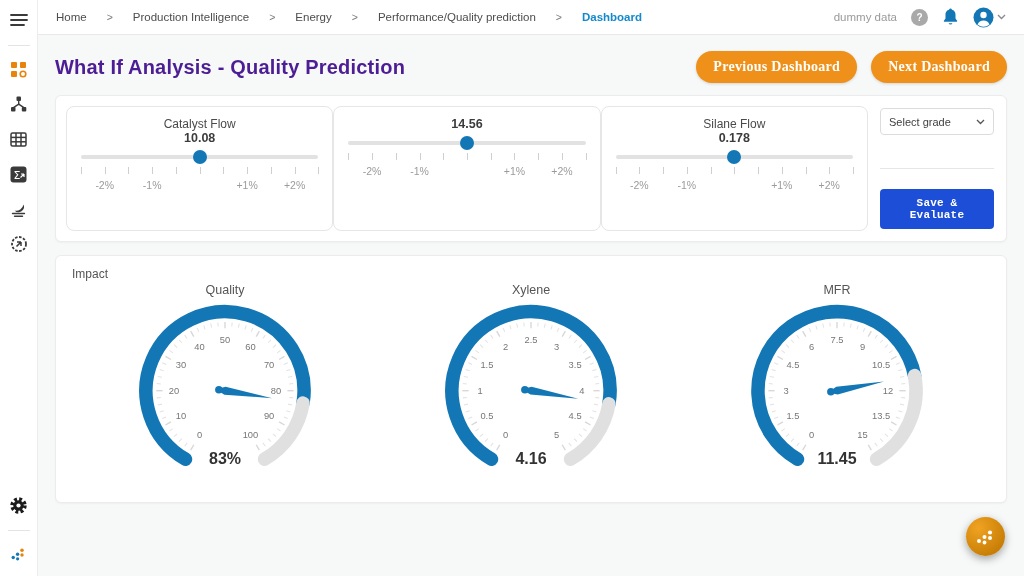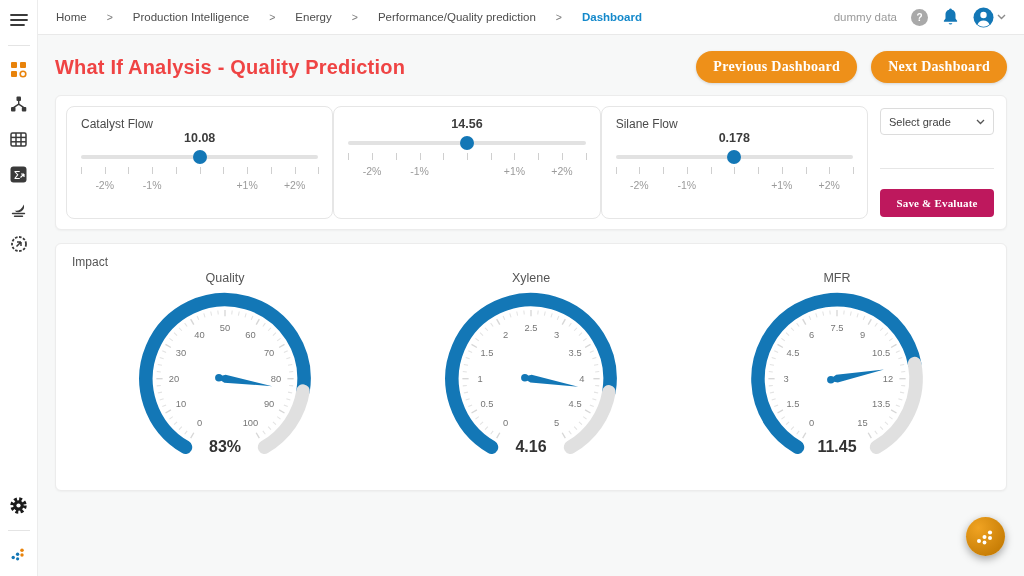--- a/index.html
+++ b/index.html
@@ -24,56 +24,56 @@
   .bc-sep { color:#7a7a7a; font-size:10.5px; }
   .topbar-right { margin-left:auto; display:flex; align-items:center; gap:14px;justify-content:flex-end; }
   .dummy-data { font-size:11.5px; color:#9a9a9a; }
   .help-circle { width:17px; height:17px; border-radius:50%; background:#a9a9a9; color:#fff;
     font-size:10px; font-weight:700; display:flex; align-items:center; justify-content:center; cursor:pointer; }
   .avatar-wrap { display:flex; align-items:center; gap:3px; cursor:pointer; }
 
   
   .main { position:absolute; left:38px; top:35px; right:0; bottom:0; padding:12px 17px 0; }
   .title-row { display:flex; align-items:center; justify-content:space-between; margin-top:4px; }
-  h1.page-title { font-size:20px; font-weight:700; color:#ef4444; letter-spacing:.2px; }
+  h1.page-title { font-size:20px; font-weight:700; color:#4c1d95; letter-spacing:.2px; }
   .title-buttons { display:flex; gap:14px; }
   .btn-orange { border:none; background:#ee9019; color:#fff; font-family:Liberation Serif, serif; font-size:14px;
     font-weight:600; padding:8px 17px; border-radius:16px; cursor:pointer; letter-spacing:.3px;
     box-shadow:0 1px 3px rgba(0,0,0,.15); }
 
   .tab-group { display:inline-flex; margin-top:13px; border:1px solid #a9c6da; border-radius:6px;
     background:#fff; overflow:hidden; }
   .tab { font-size:11px; font-weight:600; color:#0f74b0; padding:6px 14px; cursor:pointer;
     border-radius:5px; white-space:nowrap; }
   .tab.active { background:#0f74b0; color:#fff; }
 
   .panel { background:#fff; border:1px solid #ececec; border-radius:6px;
     box-shadow:0 1px 2px rgba(0,0,0,.04); }
   .sliders-panel { margin-top:12px; display:flex; gap:12px; padding:10px; }
-  .slider-cards { display:flex; flex:1; }
+  .slider-cards { display:flex; flex:1;text-align:center; }
   .slider-card { flex:1; border:1px solid #e6e6e6; border-radius:8px; padding:10px 14px 8px; background:#fff; }
   .slider-title { font-size:12px; color:#4a4a4a; font-weight:500; }
   .slider-zone { position:relative; margin-top:0; height:66px; }
   .slider-value { position:absolute; left:50%; top:0; transform:translateX(-50%);
     font-size:12.5px; font-weight:700; color:#3c3c3c; }
   .slider-track { position:absolute; left:0; right:0; top:24px; height:4px; background:#e2e2e2;
     border-radius:2px; cursor:pointer; }
   .slider-thumb { position:absolute; left:50%; top:50%; transform:translate(-50%,-50%);
     width:14px; height:14px; border-radius:50%; background:#1377b6; cursor:grab; }
   .slider-ticks { position:absolute; left:0; right:0; top:36px; height:8px; }
   .s-tick { position:absolute; top:0; width:1px; height:7px; background:#cfcfcf; }
   .slider-labels { position:absolute; left:0; right:0; top:48px; height:14px; }
   .s-label { position:absolute; transform:translateX(-50%); font-size:10.5px; color:#9b9b9b; }
 
   .action-col { width:116px; display:flex; flex-direction:column; padding:2px 2px 2px 0;gap:20px; }
   .grade-select { border:1px solid #dcdcdc; border-radius:4px; background:#fff; height:27px;
     display:flex; align-items:center; justify-content:space-between; padding:0 8px; cursor:pointer; }
   .grade-select span { font-size:11px; color:#3f3f3f; font-weight:500; }
   .action-divider { height:1px; background:#e6e6e6; margin:13px 0 0; }
-  .btn-green { margin-top:auto; border:none; background:#be185d; color:#fff; font-family:Liberation Serif, serif;
+  .btn-green { margin-top:auto; border:none; background:#1d4ed8; color:#fff; font-family:Liberation Mono, monospace;
     font-size:11px; font-weight:600; padding:8px 6px; border-radius:4px; cursor:pointer; letter-spacing:.2px;text-align:center; }
 
   .impact-panel { margin-top:13px; padding:11px 16px 6px; height:248px; }
   .panel-label { font-size:12px; color:#555; font-weight:500; }
   .gauges { display:flex; justify-content:space-around; margin-top:0; }
   .gauge { width:300px; display:flex; flex-direction:column; align-items:center;text-align:center; }
   .gauge-title { font-size:12.5px; color:#555; font-weight:500; margin:2px 0 0; }
   .gauge svg { width:208px; height:177px; }
   .gauge-value { font-size:16px; font-weight:700; color:#333; margin-top:-24px; }
 

